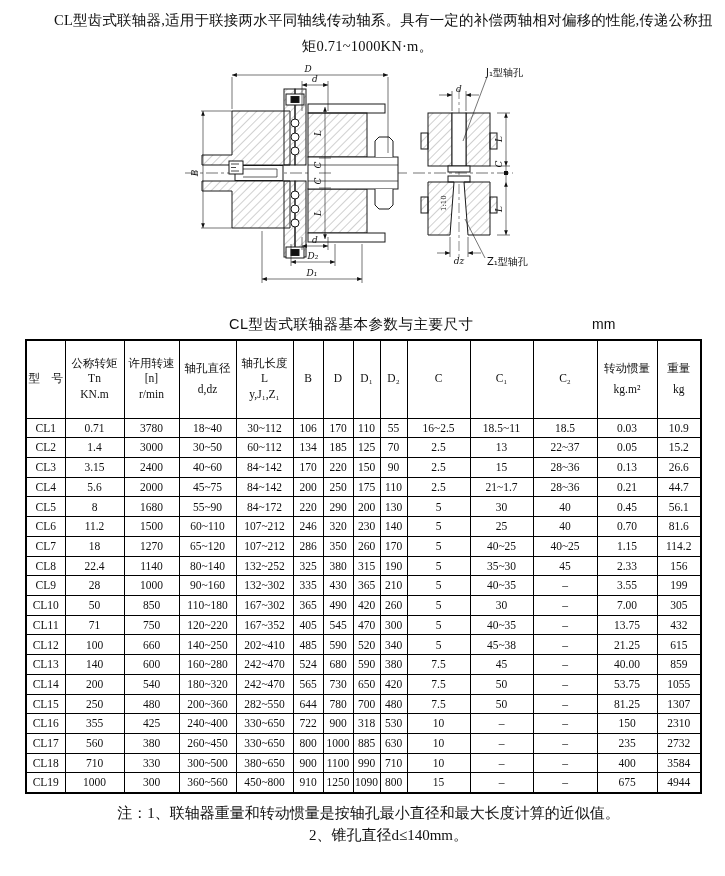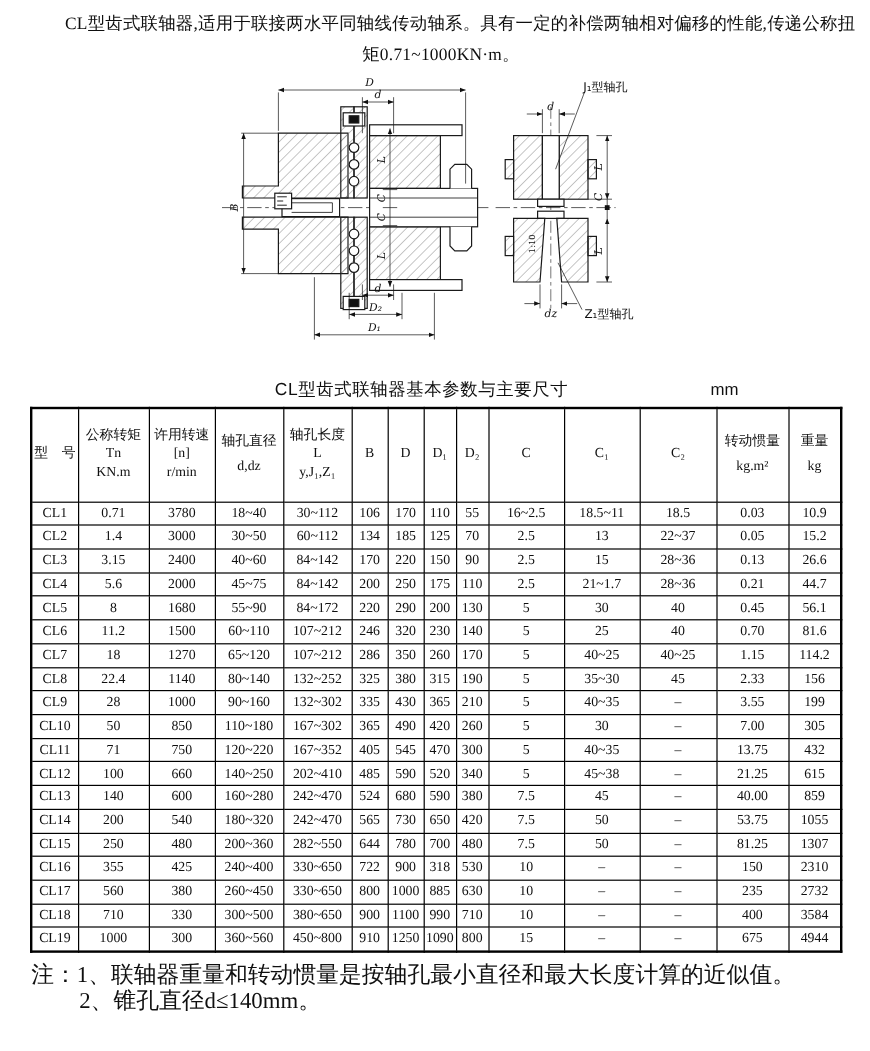--- a/index.html
+++ b/index.html
@@ -35,21 +35,21 @@
   th,td{
     border:1px solid #000;text-align:center;vertical-align:middle;
     font-weight:normal;padding:0;font-size:11.5px;line-height:1.25;
     overflow:hidden;white-space:nowrap;
   }
   thead tr{height:78px;}
   tbody tr{height:19.73px;}
   th div{line-height:1.35;}
   th.gap div{margin:5px 0;}
   
-  .notes{margin:8px 0 0 26px;font-size:19px;line-height:22.5px;}
+  .notes{margin:8px 0 0 12px;font-size:15px;line-height:22.5px;text-align:center;}
   .notes .cont{margin-left:40px;}
 </style>
 </head>
 <body>
 
 <p class="intro">CL型齿式联轴器,适用于联接两水平同轴线传动轴系。具有一定的补偿两轴相对偏移的性能,传递公称扭矩0.71~1000KN·m。</p>
 
 <div class="diagram-wrap">
 <svg width="470" height="234" viewBox="0 0 470 234">
   <defs>

